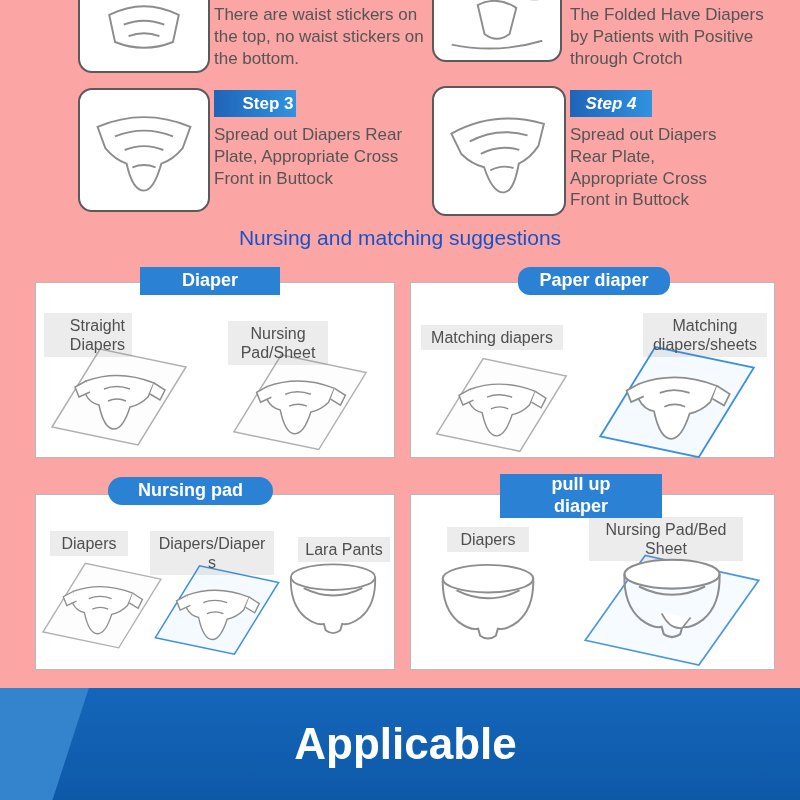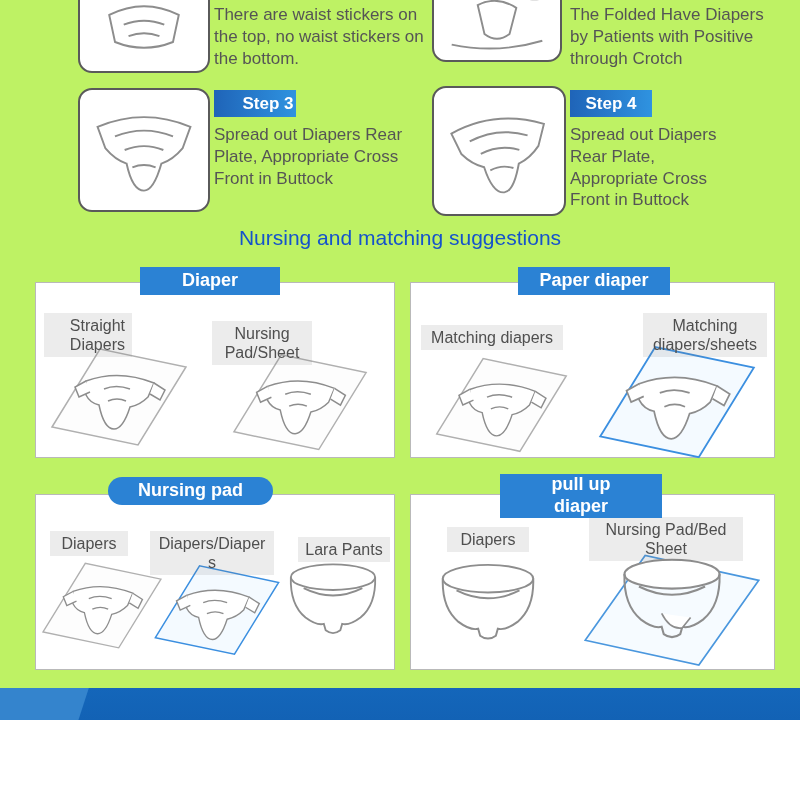--- a/index.html
+++ b/index.html
@@ -1,18 +1,18 @@
 <!DOCTYPE html>
 <html><head>
 <meta charset="utf-8">
 <style>
   * { margin:0; padding:0; box-sizing:border-box; }
   html,body { background:#fff; }
   body { width:800px; height:800px; font-family:"Liberation Sans", sans-serif; }
-  .page { position:relative; width:800px; height:720px; background:#bef264; overflow:hidden; }
+  .page { position:relative; width:800px; height:800px; background:#fca5a5; overflow:hidden; }
 
   
   .illus { position:absolute; border:2px solid #5a5a5a; border-radius:14px; background:#fff; overflow:hidden; }
   .illus svg { display:block; width:100%; height:100%; }
   .note { position:absolute; color:#555; font-size:17px; line-height:1.28; }
   .step-badge { position:absolute; width:82px; height:27px; color:#fff; font-weight:bold; font-size:17px;
     display:flex; align-items:center; justify-content:center;
     background:linear-gradient(90deg,#1f64b8,#2f93e0); }
 
   
@@ -83,29 +83,29 @@
     <svg viewBox="0 0 134 130">
       <g fill="#fff" stroke="#8d8d8d" stroke-width="2" transform="rotate(-6 67 65)">
         <path d="M20 42 Q67 22 116 42 L108 64 Q98 76 86 80 Q78 108 68 108 Q56 108 50 80 Q38 76 28 64 Z"></path>
         <path d="M38 52 q30 -12 60 0" fill="none"></path>
         <path d="M48 66 q20 -8 40 0" fill="none"></path>
         <path d="M56 84 q12 -5 24 0" fill="none"></path>
       </g>
     </svg>
   </div>
 
-  <div class="step-badge" style="left:570px; top:90px;">Step 4</div>
+  <div class="step-badge" style="left:570px; top:90px;font-style:italic;">Step 4</div>
   <p class="note" style="left:570px; top:124px; width:170px;">Spread out Diapers Rear Plate, Appropriate Cross Front in Buttock</p>
 
   <h2 class="sug-title">Nursing and matching suggestions</h2>
 
   <div class="p-badge" style="left:140px; top:267px; width:140px; height:28px;">Diaper</div>
   <div class="p-box" style="left:35px; top:282px; width:360px; height:176px;">
     <span class="chip" style="left:8px; top:30px; width:88px; text-align:right;">Straight Diapers</span>
-    <span class="chip" style="left:176px; top:38px; width:100px;">Nursing Pad/Sheet</span>
+    <span class="chip" style="left:192px; top:38px; width:100px;">Nursing Pad/Sheet</span>
     <div class="art" style="left:8px; top:52px; width:150px;">
       <svg viewBox="0 0 150 120">
         <polygon points="8,92 56,14 142,32 94,110" fill="#fdfdfd" stroke="#b0b0b0" stroke-width="1.5"></polygon>
         <g fill="#fff" stroke="#8d8d8d" stroke-width="1.5">
           <path d="M42 46 Q75 34 110 48 L104 62 Q96 70 86 72 Q79 94 70 94 Q60 94 55 70 Q46 68 42 60 Z"></path>
           <path d="M42 46 l-11 6 4 10 11 -5"></path>
           <path d="M110 48 l11 7 -5 10 -10 -6"></path>
           <path d="M60 54 q12 -5 26 0" fill="none"></path>
           <path d="M64 66 q9 -4 18 0" fill="none"></path>
         </g>
@@ -118,21 +118,21 @@
           <path d="M42 46 Q75 34 110 48 L104 62 Q96 70 86 72 Q79 94 70 94 Q60 94 55 70 Q46 68 42 60 Z"></path>
           <path d="M42 46 l-11 6 4 10 11 -5"></path>
           <path d="M110 48 l11 7 -5 10 -10 -6"></path>
           <path d="M60 54 q12 -5 26 0" fill="none"></path>
           <path d="M64 66 q9 -4 18 0" fill="none"></path>
         </g>
       </svg>
     </div>
   </div>
 
-  <div class="p-badge" style="left:518px; top:267px; width:152px; height:28px;">Paper diaper</div>
+  <div class="p-badge" style="left:518px; top:267px; width:152px; height:28px;border-radius:12px;">Paper diaper</div>
   <div class="p-box" style="left:410px; top:282px; width:365px; height:176px;">
     <span class="chip" style="left:10px; top:42px; width:142px;">Matching diapers</span>
     <span class="chip" style="left:232px; top:30px; width:124px;">Matching diapers/sheets</span>
     <div class="art" style="left:18px; top:62px; width:145px;">
       <svg viewBox="0 0 150 120">
         <polygon points="8,92 56,14 142,32 94,110" fill="#fdfdfd" stroke="#b0b0b0" stroke-width="1.5"></polygon>
         <g fill="#fff" stroke="#8d8d8d" stroke-width="1.5">
           <path d="M42 46 Q75 34 110 48 L104 62 Q96 70 86 72 Q79 94 70 94 Q60 94 55 70 Q46 68 42 60 Z"></path>
           <path d="M42 46 l-11 6 4 10 11 -5"></path>
           <path d="M110 48 l11 7 -5 10 -10 -6"></path>

